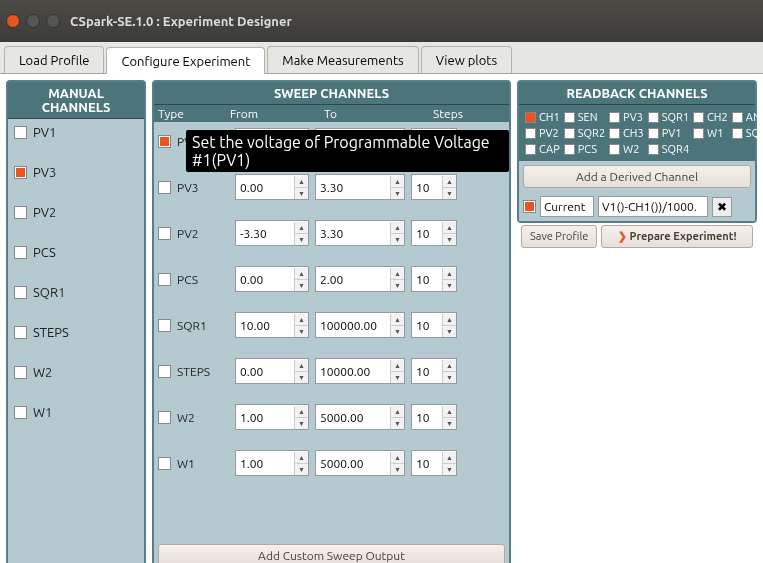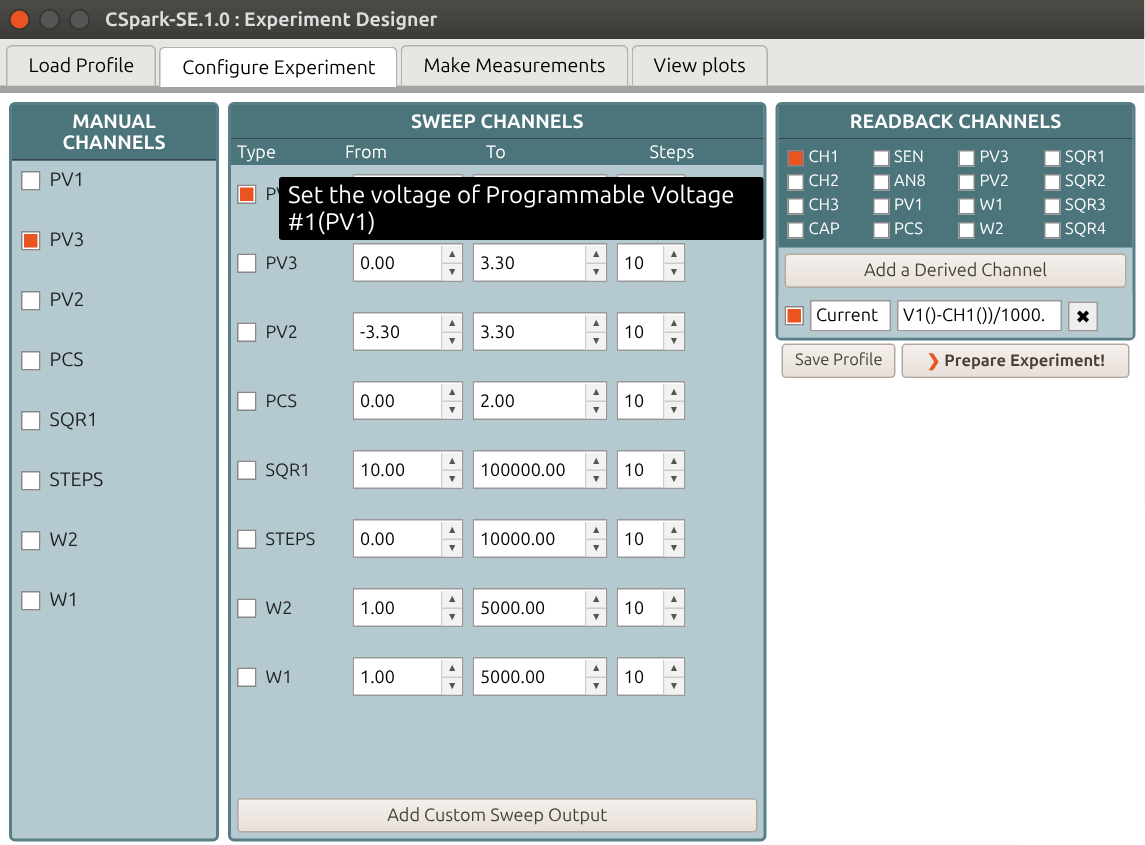--- a/index.html
+++ b/index.html
@@ -1,23 +1,23 @@
 <!DOCTYPE html>
 <html><head>
 <meta charset="utf-8">
 <style>
 * { box-sizing: border-box; margin: 0; padding: 0; font-family: "Ubuntu", "Segoe UI", sans-serif; }
 body { width: 763px; height: 563px; background: #f2f1f0; overflow: hidden; }
 
-.titlebar { height: 26px; background: linear-gradient(#4c4b46, #3c3b37); display: flex; align-items: center; padding: 0 6px; gap: 6px; }
+.titlebar { height: 42px; background: linear-gradient(#4c4b46, #3c3b37); display: flex; align-items: center; padding: 0 6px; gap: 6px; }
 .winbtn { width: 14px; height: 14px; border-radius: 50%; background: #555; border: 1px solid #333; display:inline-block; }
 .winbtn.close { background: #e95420; }
 .title { color: #ddd; font-size: 13px; font-weight: bold; margin-left: 4px; }
 
-.tabs { display: flex; background: #e6e6e3; border-bottom: 5px solid #a3a3a3; padding: 4px 4px 0 4px; gap: 2px; }
+.tabs { display: flex; background: #e6e6e3; border-bottom: 1px solid #a3a3a3; padding: 4px 4px 0 4px; gap: 2px; }
 .tab { padding: 6px 14px; font-size: 13px; border: 1px solid #b5b1ac; border-bottom: none; border-radius: 4px 4px 0 0; background: #e6e6e3; cursor: pointer; }
 .tab.active { background: #fff; position: relative; top: 1px; }
 
 .content { display: flex; padding: 6px; gap: 6px; background: #fff; height: calc(100% - 26px - 32px); }
 
 .panel { border: 2px solid #587f85; border-radius: 4px; background: #b5cad0; display: flex; flex-direction: column; }
 .panel.manual { width: 140px; }
 .panel.sweep { flex: 1; position: relative; }
 .panel.readback { width: 240px; }
 .readback-area { display: flex; flex-direction: column; }
@@ -41,21 +41,21 @@
 .spin input { border:none; outline:none; font-size:12px; width:58px; padding:0 4px; }
 .spin.w90 input { width: 58px; }
 .spin.w110 input { width: 74px; }
 .spin.w60 input { width: 30px; }
 .spinbtns { display:flex; flex-direction:column; border-left:1px solid #ccc; }
 .spinbtns span { font-size:7px; line-height:1; padding:2px 3px; color:#555; cursor:pointer; background:#f2f2f2; }
 .spinbtns span:first-child { border-bottom:1px solid #ccc; }
 
 .tip { position:absolute; top:48px; left:32px; background:#000; color:#fff; font-size:16px; padding:3px 6px; border-radius:2px; z-index:5; }
 
-.readback-grid { background:#4b747b; color:#fff; padding:6px; display:grid; grid-template-columns: repeat(4, 1fr); gap:4px; font-size:11px; }
+.readback-grid { background:#4b747b; color:#fff; padding:6px; display:grid; grid-template-columns: repeat(6, 1fr); gap:4px; font-size:11px; }
 .rbcell { display:flex; align-items:center; gap:3px; }
 .rbcell .cb { width:11px; height:11px; }
 
 .btnbar { padding:4px; }
 .btn { width:100%; background: linear-gradient(#f5f0ed, #e7dfd9); border:1px solid #b5a99e; border-radius:3px; padding:4px; font-size:12px; color:#443; cursor:pointer; text-align:center; }
 
 .derived { padding:4px; display:flex; align-items:center; gap:4px; background:#b5cad0; }
 .derived input { font-size:12px; border:1px solid #999; padding:3px; }
 .derived .xbtn { width:20px; height:20px; background:#eee; border:1px solid #999; display:flex; align-items:center; justify-content:center; font-size:12px; cursor:pointer; }
 

